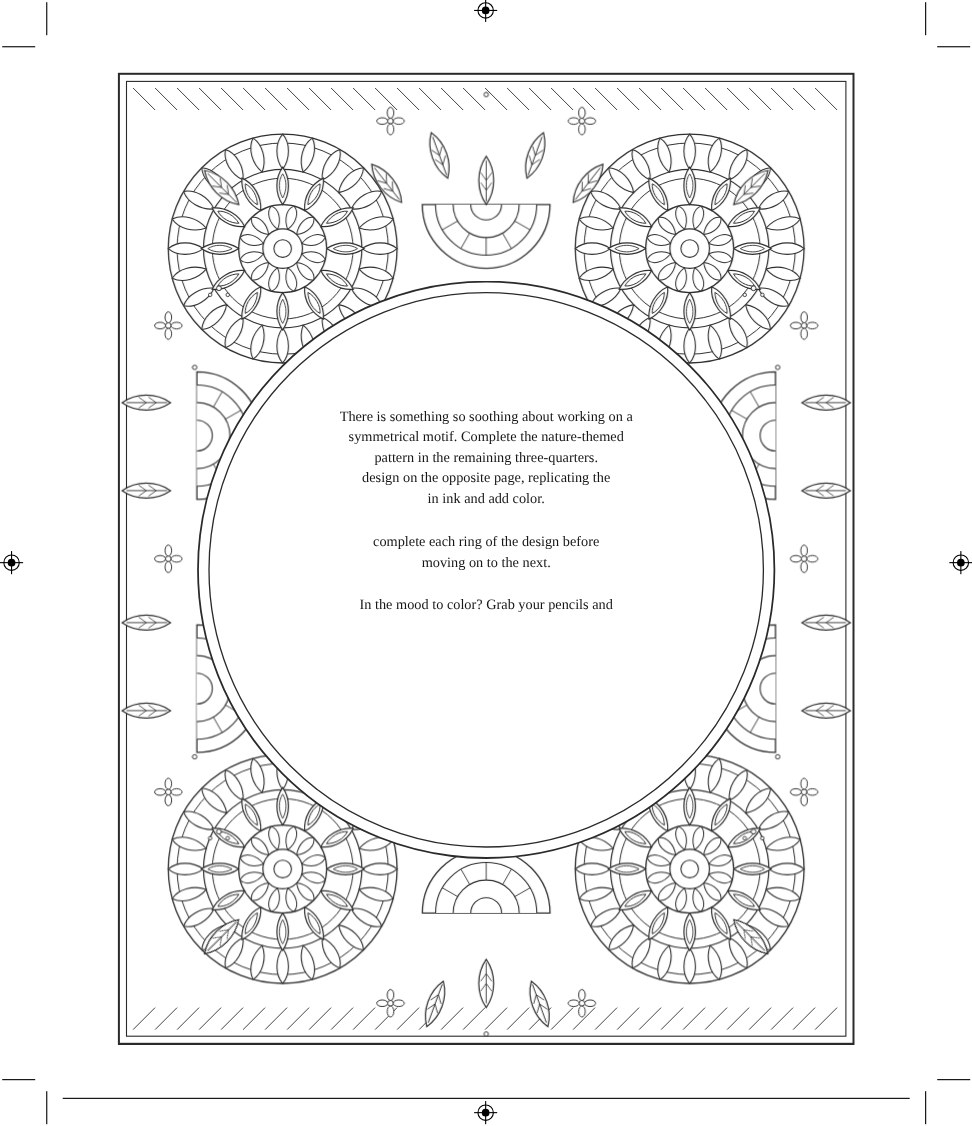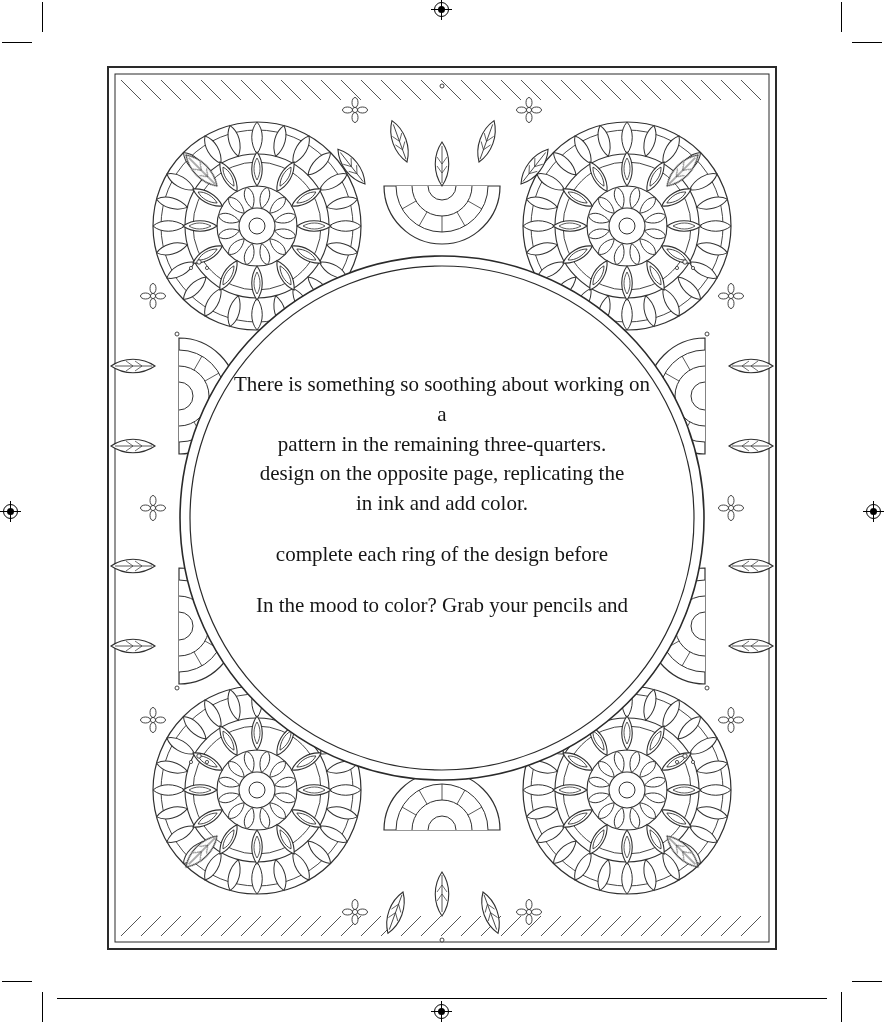--- a/index.html
+++ b/index.html
@@ -75,21 +75,21 @@
     height: 100%;
   }
 
   
   #instruction-block {
     position: absolute;
     left: 232px;
     top: 370px;
     width: 420px;
     text-align: center;
-    font-size: 21px;
+    font-size: 13px;
     line-height: 1.42;
     color: #161616;
   }
   #instruction-block p {
     margin: 0;
   }
   #instruction-block .para-gap {
     height: 21px;
   }
   #instruction-block .tip-label {
@@ -475,27 +475,29 @@
     </g>
 
     <circle cx="335" cy="452" r="262" fill="#ffffff" stroke="none"></circle>
     <circle cx="335" cy="452" r="262" fill="none" stroke="#2a2a2a" stroke-width="1.6"></circle>
     <circle cx="335" cy="452" r="252" fill="none" stroke="#2a2a2a" stroke-width="1.2"></circle>
   </svg>
 </div>
 
 <div id="instruction-block">
   <p>There is something so soothing about working on a</p>
+  <p>symmetrical motif. Complete the nature-themed</p>
   <p>pattern in the remaining three-quarters.</p>
   <p>design on the opposite page, replicating the</p>
   <p>in ink and add color.</p>
 
   <div class="para-gap"></div>
 
   <p>complete each ring of the design before</p>
+  <p>moving on to the next.</p>
 
   <div class="para-gap"></div>
 
   <p>In the mood to color? Grab your pencils and</p>
 </div>
 
 <div id="footer-rule"></div>
 <div id="footer-slug">
   
   

